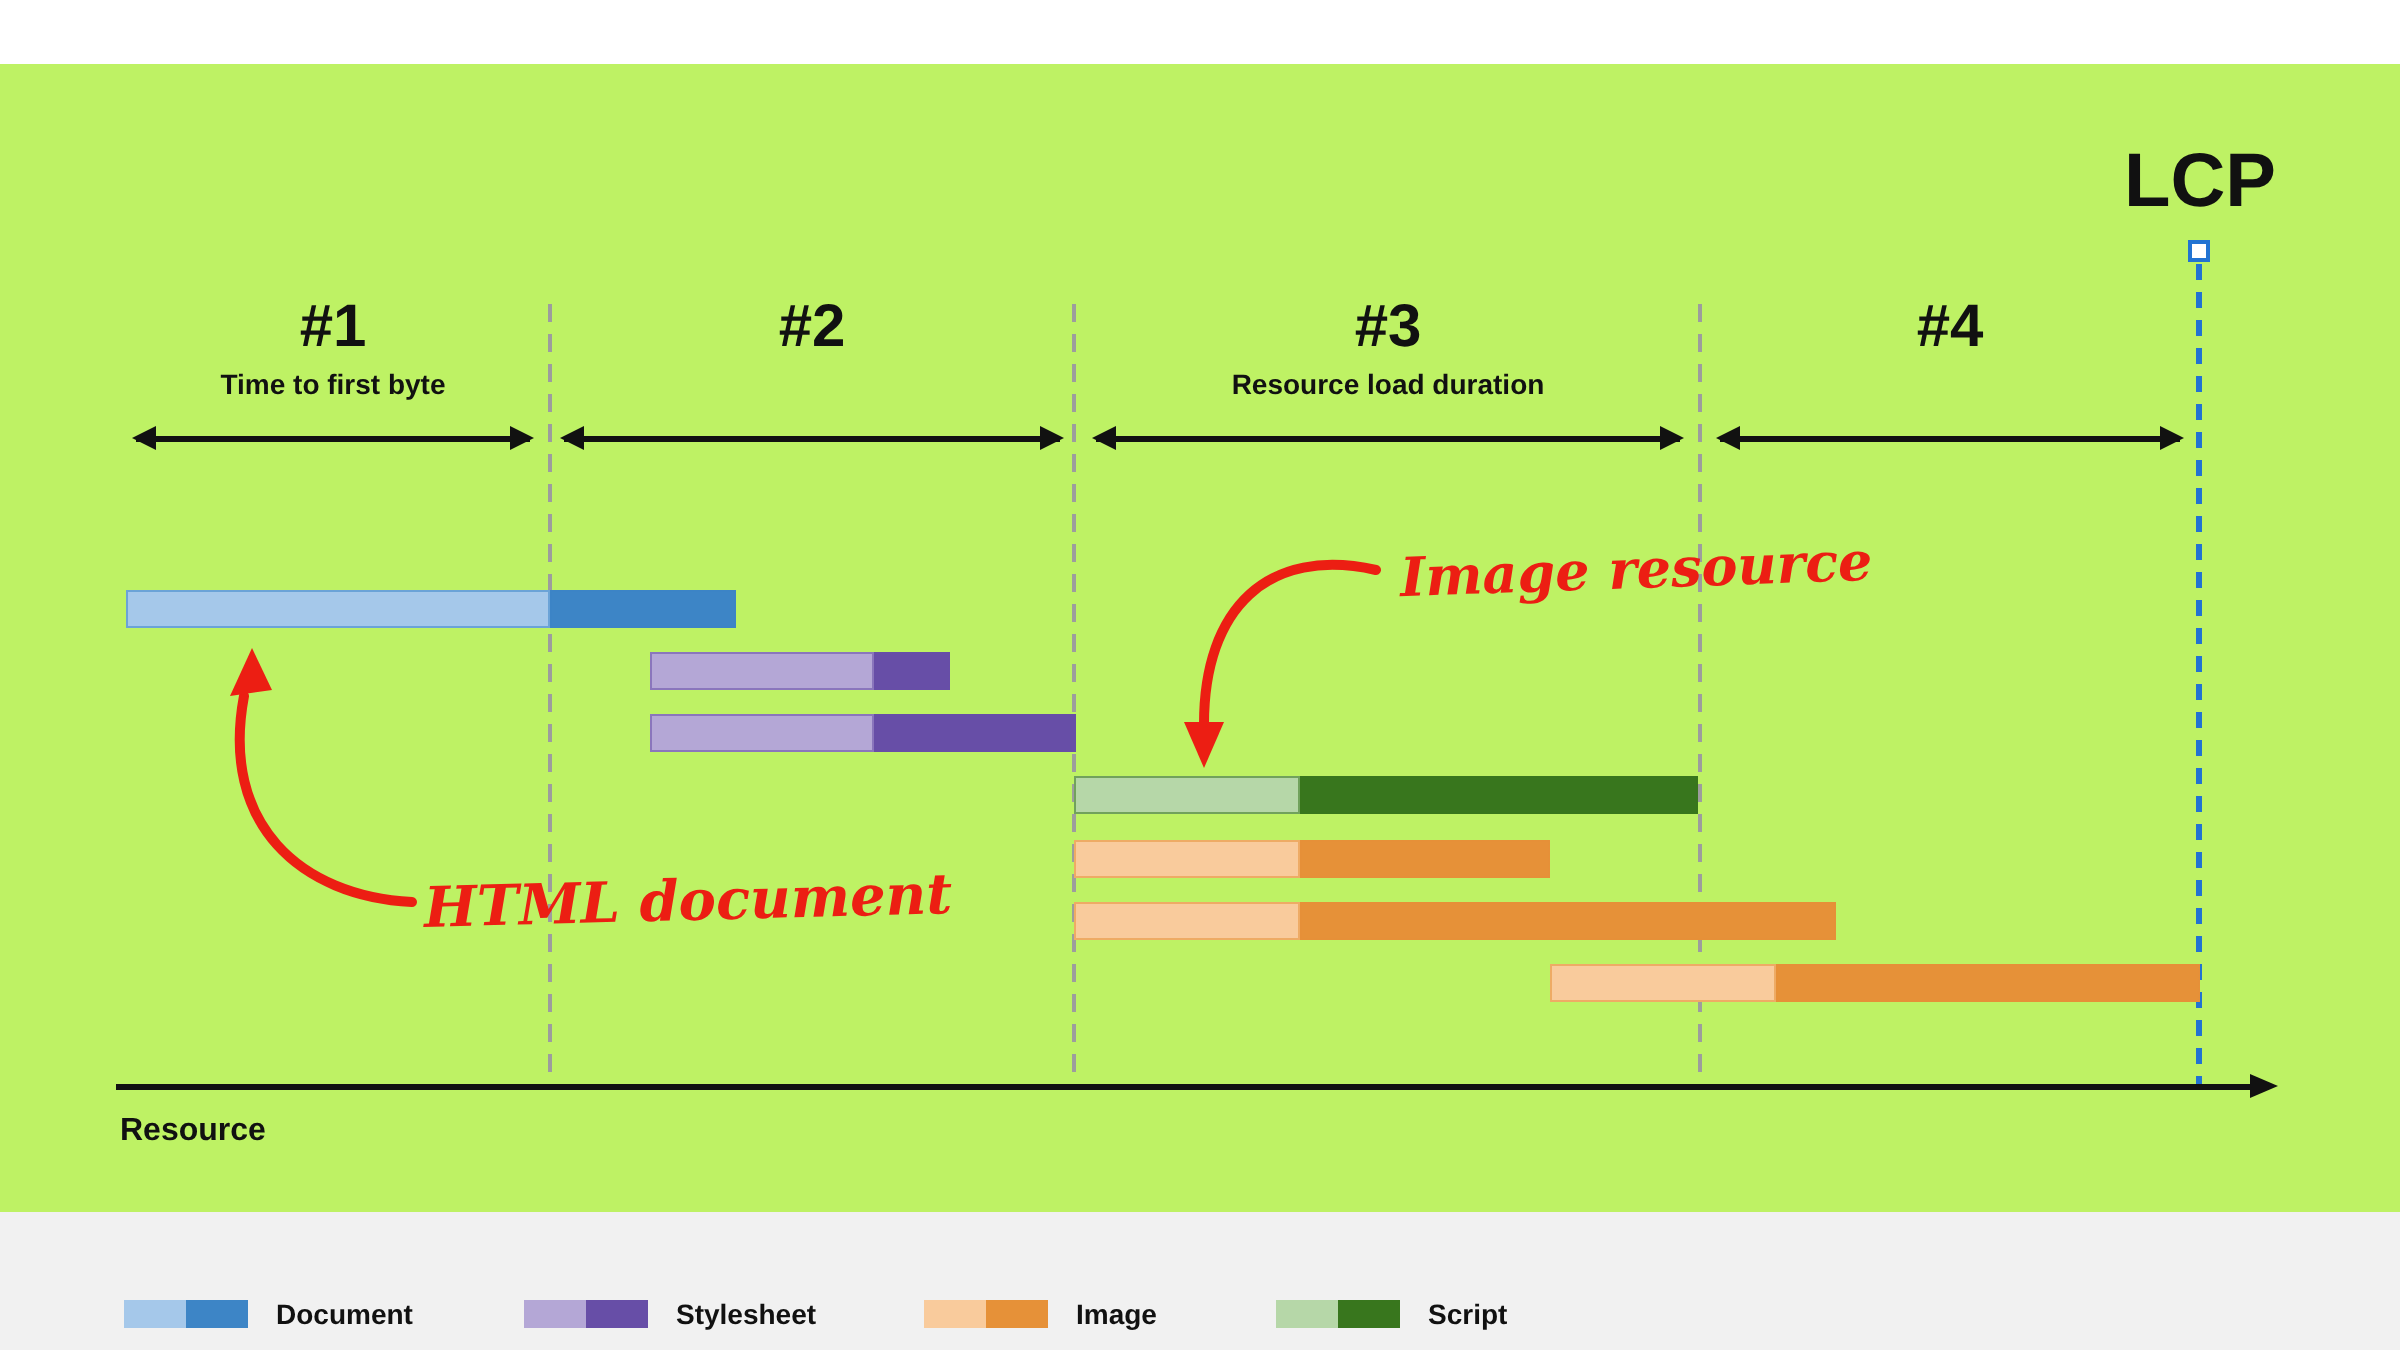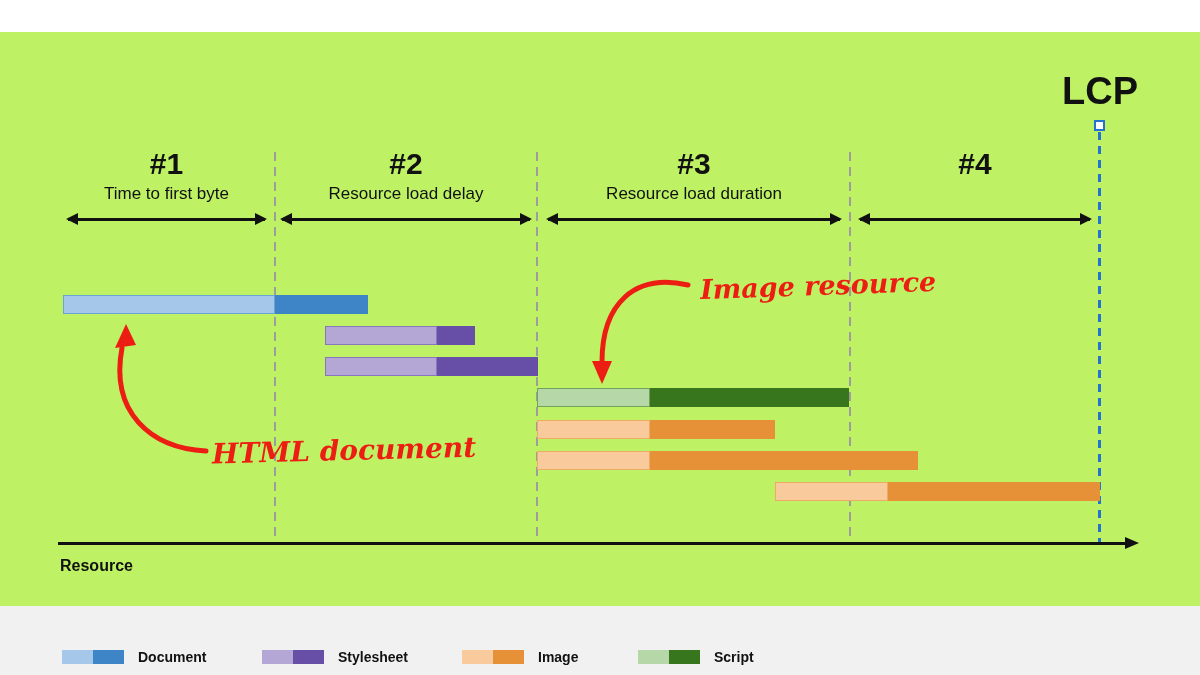--- a/index.html
+++ b/index.html
@@ -25,21 +25,21 @@
     position:absolute;left:1030px;top:38px;width:140px;text-align:center;
     font-size:38px;font-weight:bold;letter-spacing:0px;color:#111;z-index:2;
   }
   
   .phase{position:absolute;top:116px;text-align:center;z-index:2;}
   .p1{left:66px;width:201px}
   .p2{left:280px;width:252px}
   .p3{left:546px;width:296px}
   .p4{left:858px;width:234px}
   .phase-number{font-size:30px;font-weight:bold;line-height:32px;}
-  .phase-sub{font-size:17px;font-weight:400;margin-top:4px;white-space:nowrap;}
+  .phase-sub{font-size:14px;font-weight:700;margin-top:4px;white-space:nowrap;}
   .harrow{position:absolute;top:70px;left:2px;right:2px;height:2.5px;background:#111;}
   .harrow::before{content:"";position:absolute;left:-2px;top:-5px;width:0;height:0;
     border-top:6px solid transparent;border-bottom:6px solid transparent;border-right:12px solid #111;}
   .harrow::after{content:"";position:absolute;right:-2px;top:-5px;width:0;height:0;
     border-top:6px solid transparent;border-bottom:6px solid transparent;border-left:12px solid #111;}
   
   .seg{position:absolute;z-index:3;box-sizing:border-box;}
   
   .axis{position:absolute;left:58px;top:510px;width:1068px;height:2.5px;background:#111;z-index:2;}
   .axis::after{content:"";position:absolute;right:-13px;top:-5.5px;width:0;height:0;
@@ -78,21 +78,20 @@
   <div class="lcp-marker"></div>
   <div class="lcp-label">LCP</div>
 
   <div class="phase p1">
     <div class="phase-number">#1</div>
     <div class="phase-sub">Time to first byte</div>
     <div class="harrow"></div>
   </div>
   <div class="phase p2">
     <div class="phase-number">#2</div>
-    <div class="phase-sub">Resource load delay</div>
     <div class="harrow"></div>
   </div>
   <div class="phase p3">
     <div class="phase-number">#3</div>
     <div class="phase-sub">Resource load duration</div>
     <div class="harrow"></div>
   </div>
   <div class="phase p4">
     <div class="phase-number">#4</div>
     <div class="harrow"></div>

